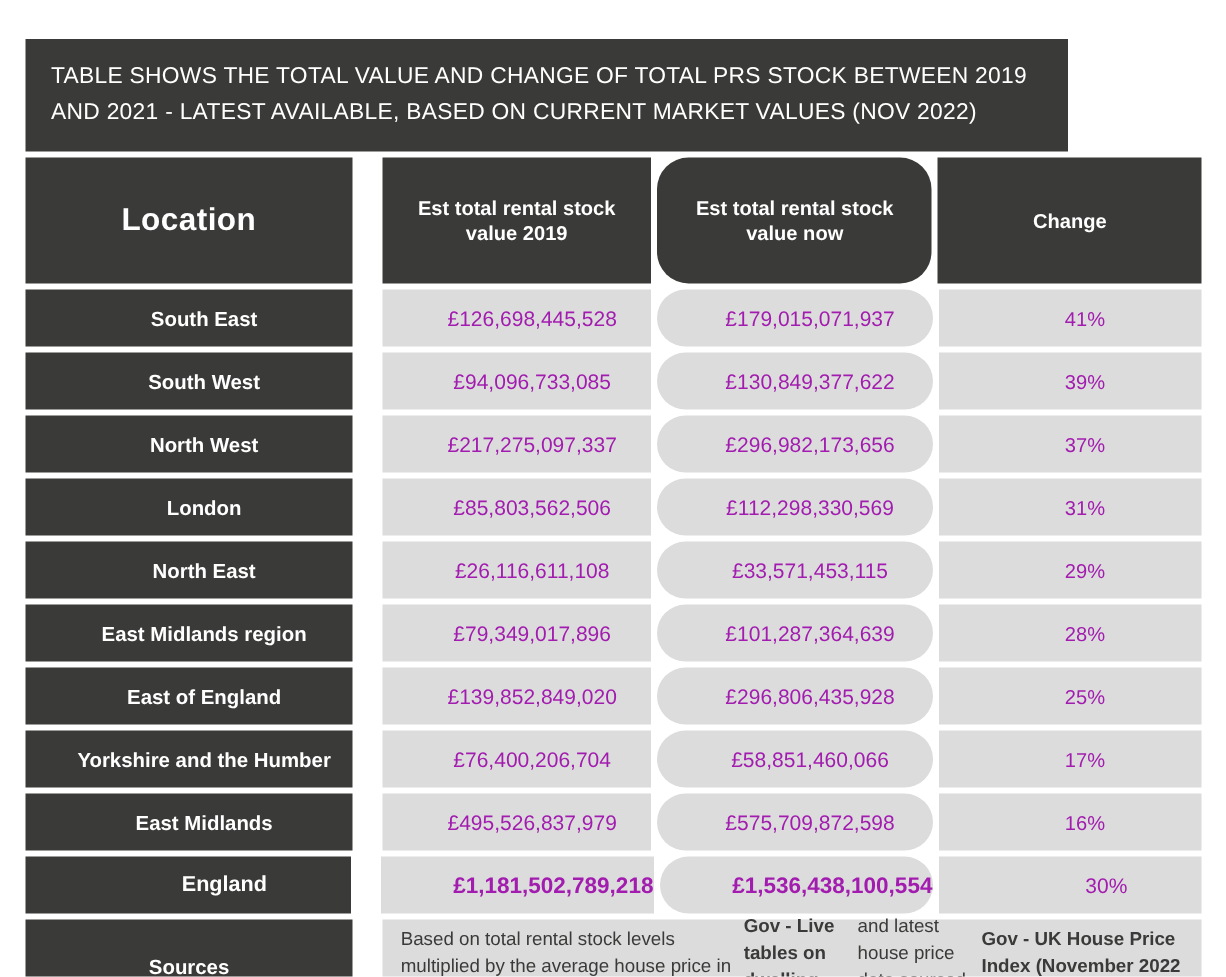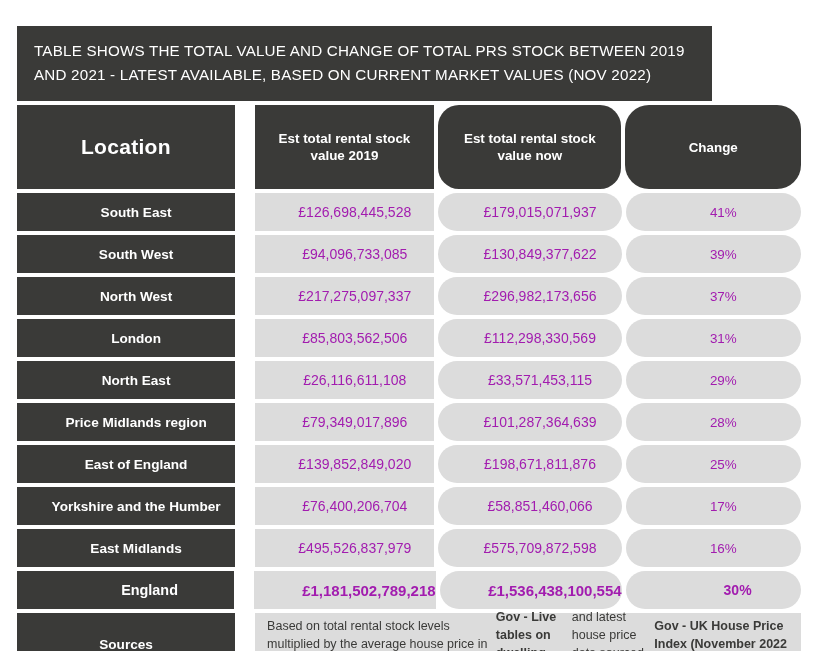--- a/index.html
+++ b/index.html
@@ -54,21 +54,21 @@
     box-sizing: border-box;
     display: flex;
     align-items: center;
     justify-content: center;
     text-align: center;
   }
   
   .c1 { width: 224px; margin-right: 20px; }
   .c2 { width: 184px; margin-right: 4px; }
   .c3 { width: 188px; margin-right: 4px; border-radius: 21px; }
-  .c4 { width: 180px; border-radius: 24px; }
+  .c4 { width: 180px; }
 
   .dark  { background: #3a3a38; color: #ffffff; }
   .light { background: #dcdcdc; color: #a21caf; }
 
   
   .header-row .cell { height: 84px; }
   .header-row .c1 {
     font-size: 21px;
     font-weight: 700;
     letter-spacing: 0.3px;
@@ -100,21 +100,21 @@
   .total-row .c1 {
     font-size: 14.4px;
     font-weight: 700;
   }
   .total-row .c2, .total-row .c3 {
     font-size: 15px;
     font-weight: 700;
   }
   .total-row .c4 {
     font-size: 14px;
-    font-weight: 700;
+    font-weight: 400;
   }
 
   
   .sources-row .cell { height: 62px; }
   .sources-row .c1 {
     font-size: 13.6px;
     font-weight: 700;
   }
   .sources-row .notes {
     width: 560px;
@@ -170,29 +170,29 @@
             <div class="cell c3 light">£112,298,330,569</div>
             <div class="cell c4 light">31%</div>
           </div>
           <div class="row data-row">
             <div class="cell c1 dark">North East</div>
             <div class="cell c2 light">£26,116,611,108</div>
             <div class="cell c3 light">£33,571,453,115</div>
             <div class="cell c4 light">29%</div>
           </div>
           <div class="row data-row">
-            <div class="cell c1 dark">Price Midlands region</div>
+            <div class="cell c1 dark">East Midlands region</div>
             <div class="cell c2 light">£79,349,017,896</div>
             <div class="cell c3 light">£101,287,364,639</div>
             <div class="cell c4 light">28%</div>
           </div>
           <div class="row data-row">
             <div class="cell c1 dark">East of England</div>
             <div class="cell c2 light">£139,852,849,020</div>
-            <div class="cell c3 light">£198,671,811,876</div>
+            <div class="cell c3 light">£296,806,435,928</div>
             <div class="cell c4 light">25%</div>
           </div>
           <div class="row data-row">
             <div class="cell c1 dark">Yorkshire and the Humber</div>
             <div class="cell c2 light">£76,400,206,704</div>
             <div class="cell c3 light">£58,851,460,066</div>
             <div class="cell c4 light">17%</div>
           </div>
           <div class="row data-row">
             <div class="cell c1 dark">East Midlands</div>

